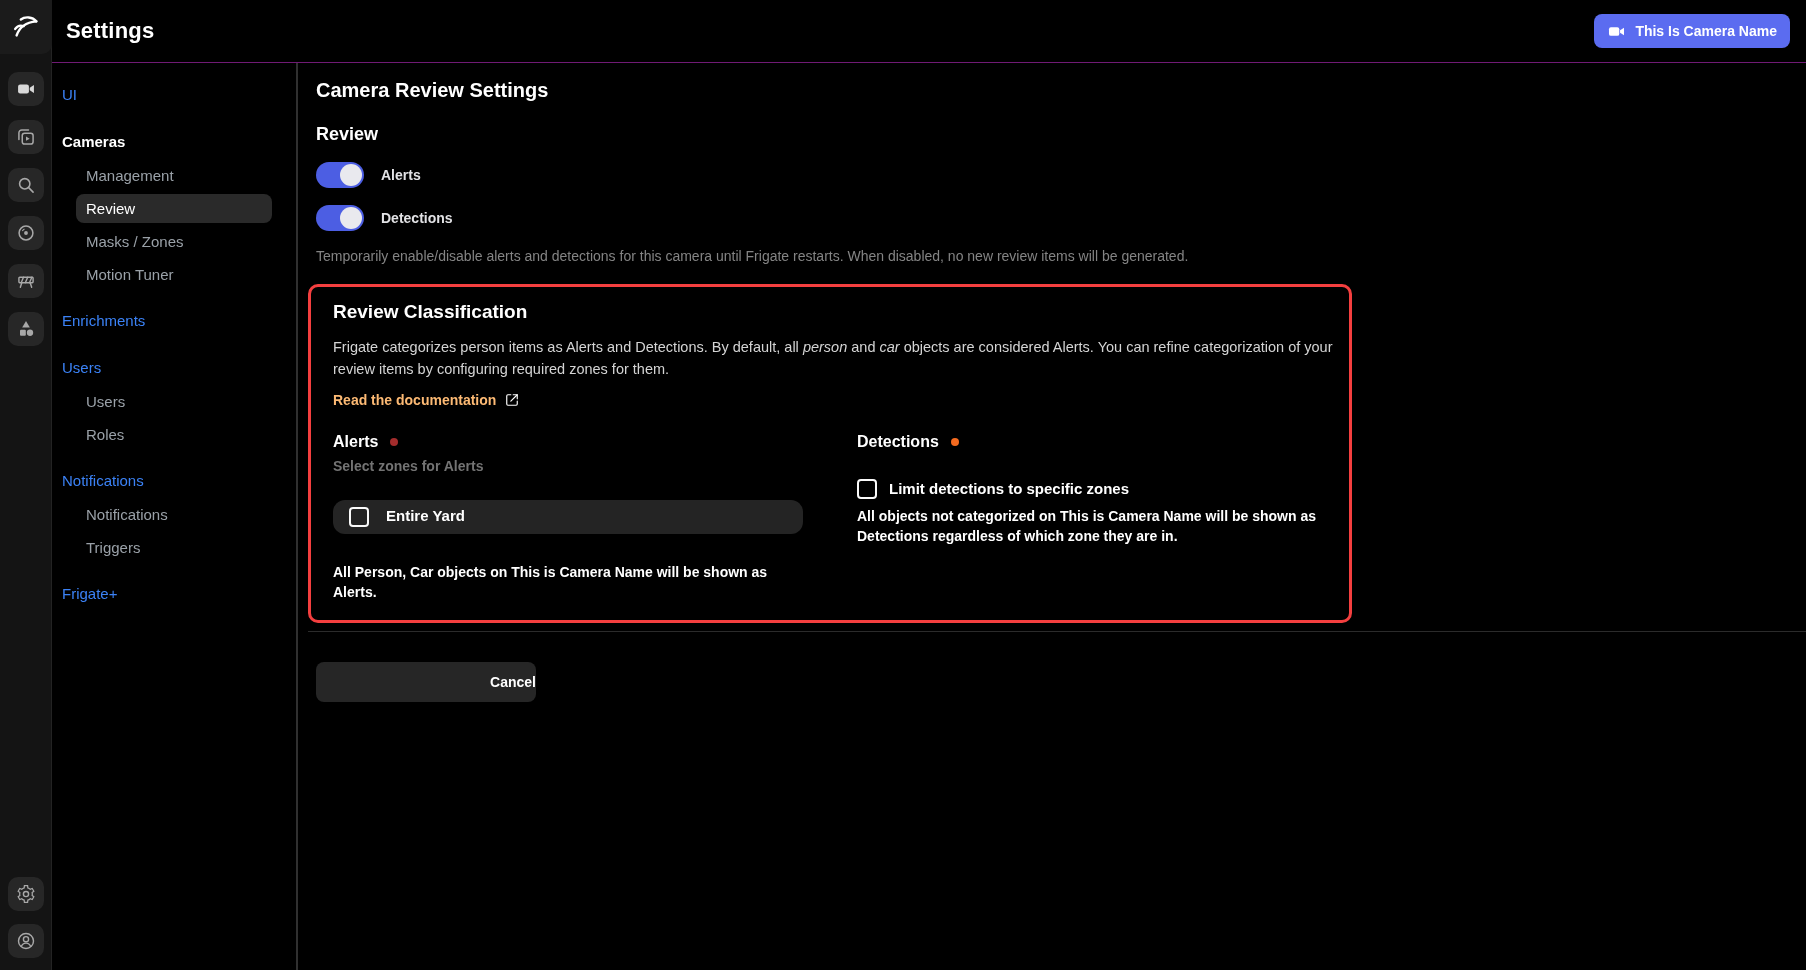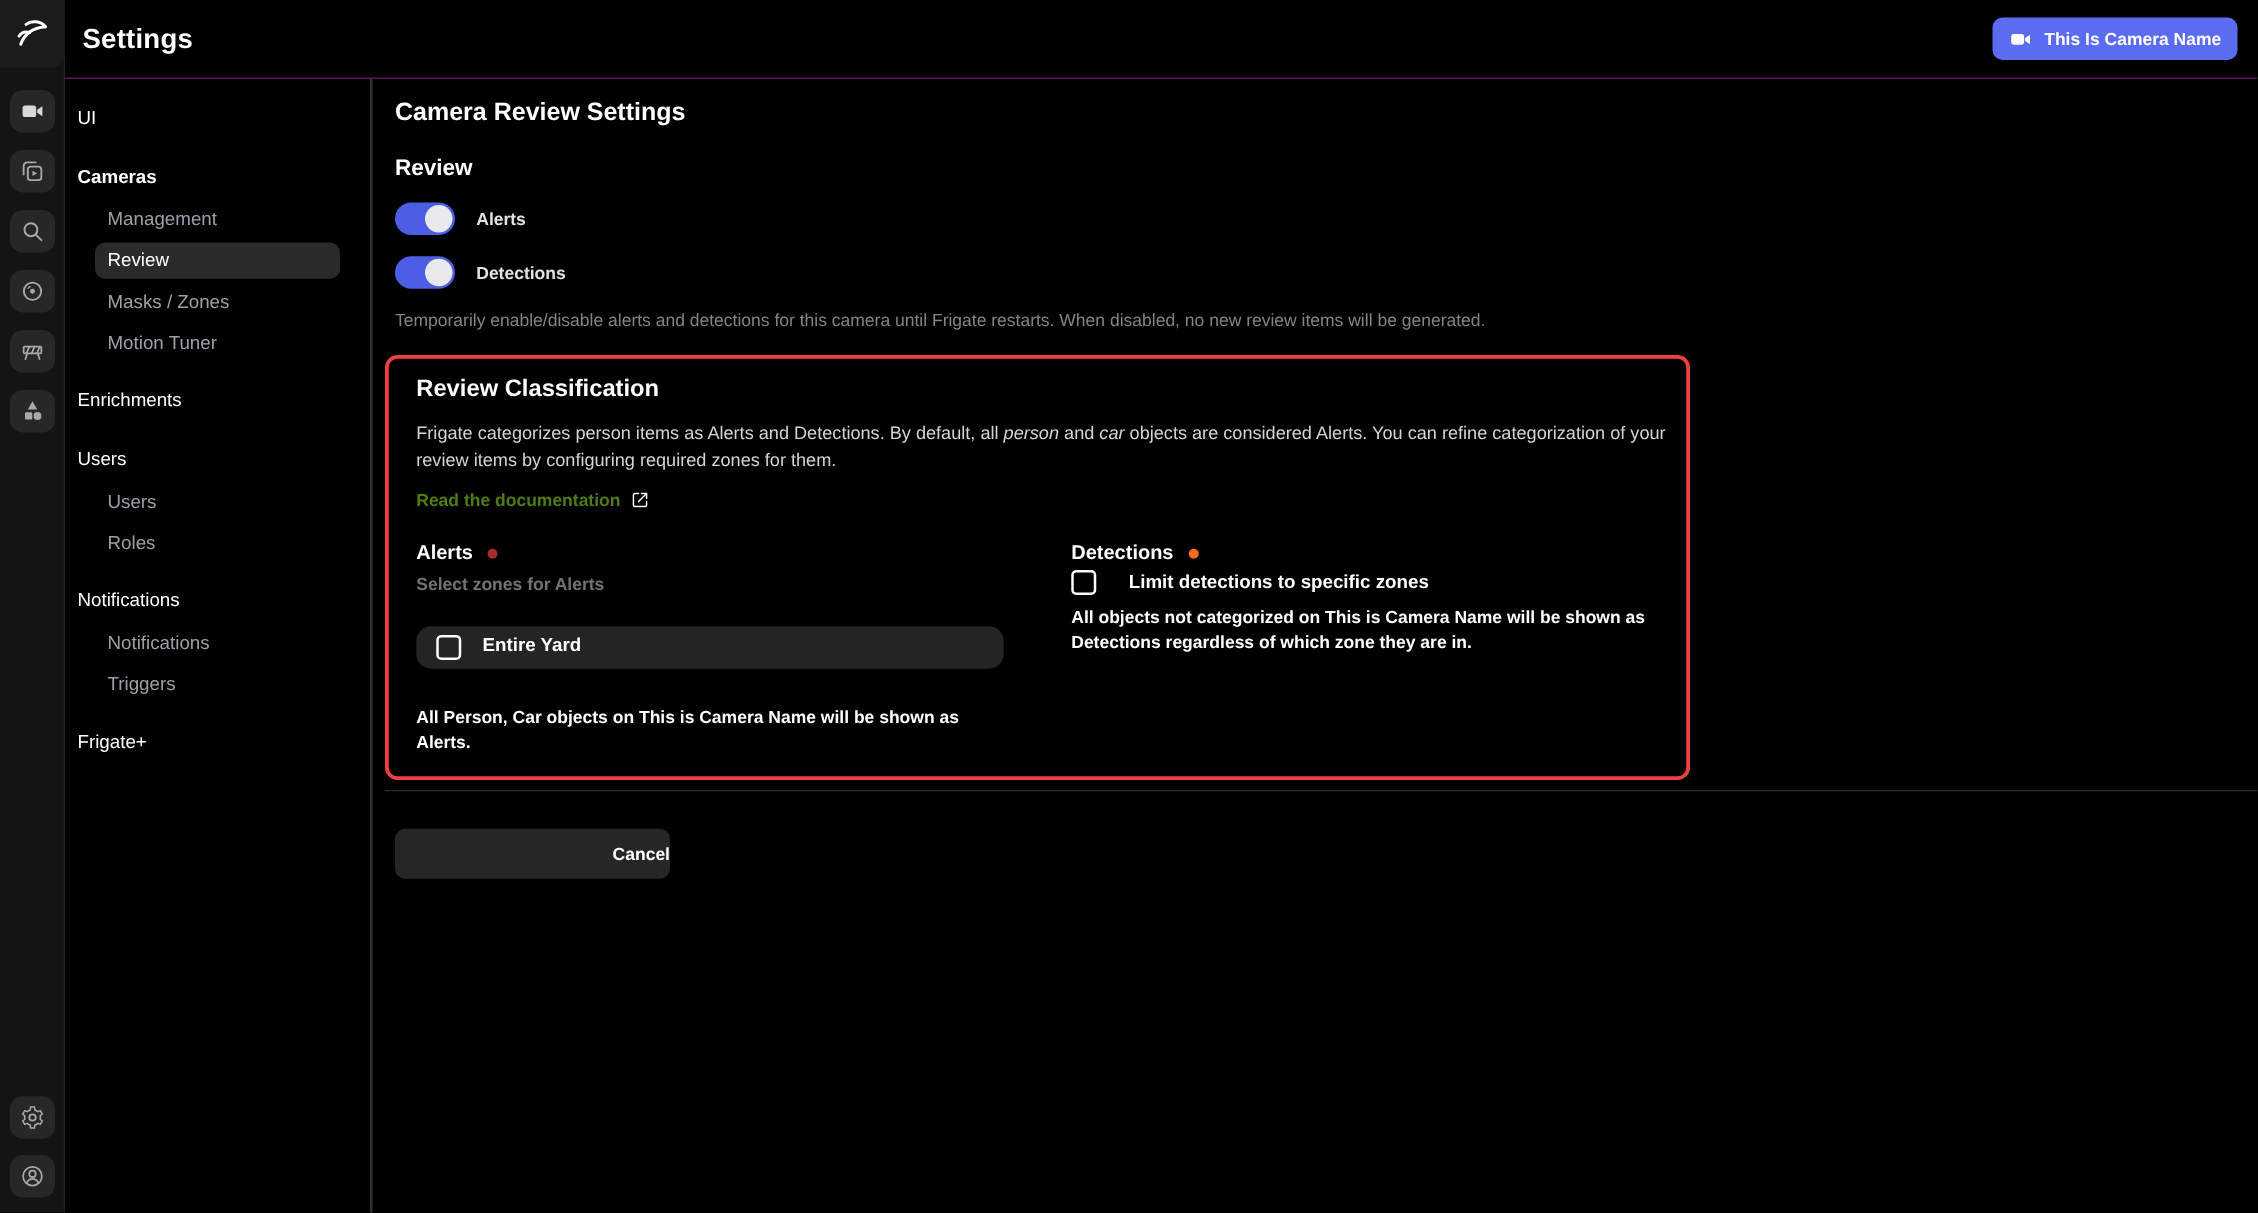--- a/index.html
+++ b/index.html
@@ -25,21 +25,21 @@
   .page-title { font-size:22px; font-weight:700; letter-spacing:.2px; }
   .header-spacer { flex:1; }
   .camera-btn { height:34px; background:#5b6cf0; border:none; border-radius:8px;
     display:flex; align-items:center; gap:9px; padding:0 13px; color:#fff;
     font-size:14px; font-weight:600; cursor:pointer; font-family:inherit; }
 
   
   .body-row { flex:1; display:flex; min-height:0; }
   .sidebar { width:246px; flex-shrink:0; padding:16px 10px 0 8px;
     border-right:2px solid #303030; font-size:15px; }
-  .nav-section { color:#ffffff; padding:7px 0 7px 2px; margin-top:16px; cursor:pointer; }
+  .nav-section { color:#3b82f6; padding:7px 0 7px 2px; margin-top:16px; cursor:pointer; }
   .nav-section:first-child { margin-top:0; }
   .nav-section.active { color:#fff; font-weight:700; }
   .nav-item { color:#9aa1a8; margin:4px 14px 4px 16px; padding:6px 10px; border-radius:8px; cursor:pointer; }
   .nav-item.selected { background:#2a2a2a; color:#fff; }
 
   
   .main { flex:1; padding:16px 20px 0 18px; min-width:0; }
   .h1 { font-size:20px; font-weight:700; }
   .h2 { font-size:18px; font-weight:700; margin-top:22px; }
   .toggle-row { display:flex; align-items:center; gap:17px; margin-top:17px; }
@@ -49,34 +49,34 @@
     border-radius:50%; background:#e9e9ee; }
   .toggle-label { font-size:14px; font-weight:600; color:#e2e2e5; }
   .muted { color:#848484; font-size:14px; margin-top:17px; }
 
   
   .class-box { width:1044px; border:3px solid #f43f3f; border-radius:10px;
     margin-top:20px; margin-left:-8px; padding:14px 16px 18px 22px; background:#000; }
   .h3 { font-size:19px; font-weight:700; }
   .class-desc { font-size:14.5px; color:#d4d4d4; line-height:1.55; margin-top:13px; max-width:1000px; }
   .doc-link { display:inline-flex; align-items:center; gap:9px; margin-top:11px;
-    font-size:14px; font-weight:700; color:#4d7c0f; cursor:pointer; }
+    font-size:14px; font-weight:700; color:#fdba74; cursor:pointer; }
   .cols { display:grid; grid-template-columns:470px 488px; gap:54px; margin-top:24px; }
   .col-head { display:flex; align-items:center; gap:12px; font-size:16px; font-weight:700; }
   .dot { width:8px; height:8px; border-radius:50%; flex-shrink:0; }
   .dot-alerts { background:#a32c2c; }
   .dot-detections { background:#f46a1f; }
   .col-sub { color:#737373; font-size:14px; margin-top:7px;font-weight:bold; }
   .zone-card { background:#242424; border-radius:12px; margin-top:26px; padding:7px 16px;
     display:flex; gap:17px; cursor:pointer; }
   .checkbox { width:20px; height:20px; border:2px solid #fafafa; border-radius:4px;
     background:transparent; flex-shrink:0; cursor:pointer; }
   .zone-label { font-size:15px; font-weight:700; }
   .footnote { font-size:14px; font-weight:600; margin-top:29px; line-height:1.4; }
-  .check-row { display:flex; align-items:center; gap:26px; margin-top:4px; cursor:pointer; }
+  .check-row { display:flex; align-items:center; gap:12px; margin-top:28px; cursor:pointer; }
   .check-label { font-size:15px; font-weight:700; }
   .det-note { font-size:14px; font-weight:600; margin-top:7px; line-height:1.45; max-width:470px; }
 
   .separator { height:1px; background:#2b2b2b; border:none; margin:8px 0 0 -8px; width:1510px; }
   .actions { display:flex; gap:10px; margin-top:30px; }
   .btn { width:220px; height:40px; border:none; border-radius:8px; color:#fff;
     font-size:14px; font-weight:700; cursor:pointer; font-family:inherit;text-align:right; }
   .btn-cancel { background:#262626; }
   .btn-save { background:#5065f0; }
 </style>

